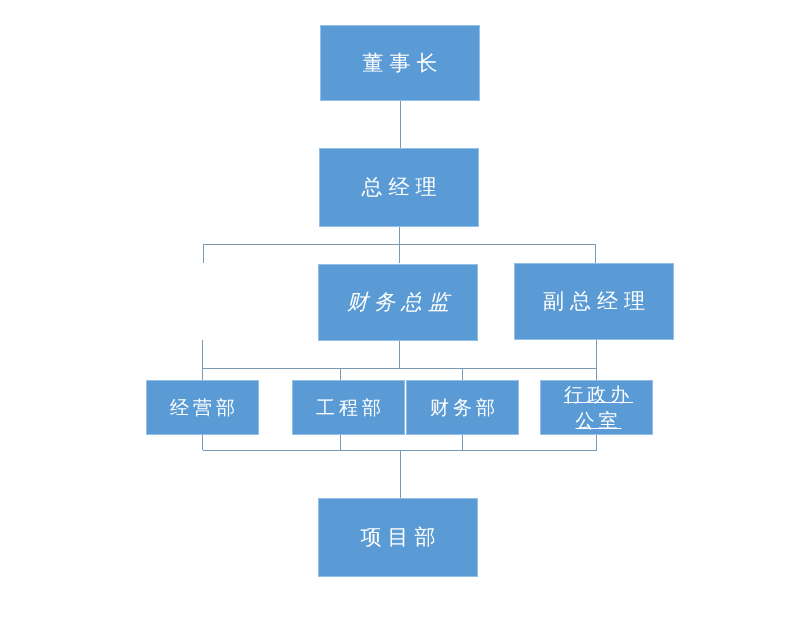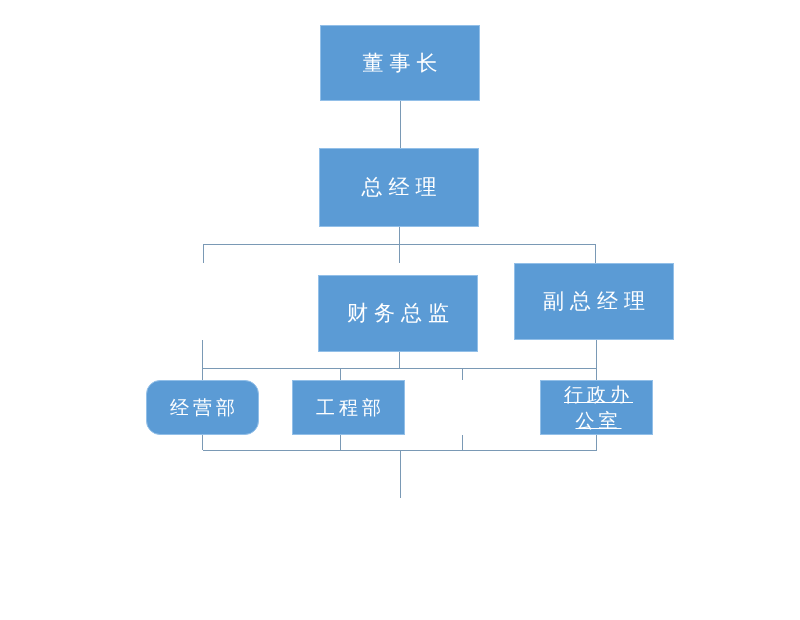--- a/index.html
+++ b/index.html
@@ -73,36 +73,42 @@
 
   <div class="node big" style="left:320px; top:25px;  width:160px; height:76px;">
     <span class="label">董事长</span>
   </div>
 
   <div class="node big" style="left:319px; top:148px; width:160px; height:79px;align-items:center;">
     <span class="label">总经理</span>
   </div>
 
 
-  <div class="node big" style="left:318px; top:275px; width:160px; height:77px;">
+  <div class="node big" style="left:318px; top:264px; width:160px; height:77px;font-style:italic;">
     <span class="label">财务总监</span>
   </div>
 
   <div class="node big" style="left:514px; top:263px; width:160px; height:77px;">
     <span class="label">副总经理</span>
   </div>
 
-  <div class="node small" style="left:146px; top:380px; width:113px; height:55px;border-radius:14px;">
+  <div class="node small" style="left:146px; top:380px; width:113px; height:55px;">
     <span class="label">经营部</span>
   </div>
 
   <div class="node small" style="left:292px; top:380px; width:113px; height:55px;">
     <span class="label">工程部</span>
   </div>
 
+  <div class="node small" style="left:406px; top:380px; width:113px; height:55px;">
+    <span class="label">财务部</span>
+  </div>
 
   <div class="node small" style="left:540px; top:380px; width:113px; height:55px;text-decoration:underline;">
     <span class="label">行政办
 公室</span>
   </div>
 
+  <div class="node big" style="left:318px; top:498px; width:160px; height:79px;">
+    <span class="label">项目部</span>
+  </div>
 
 </div>
 
 </body></html>

